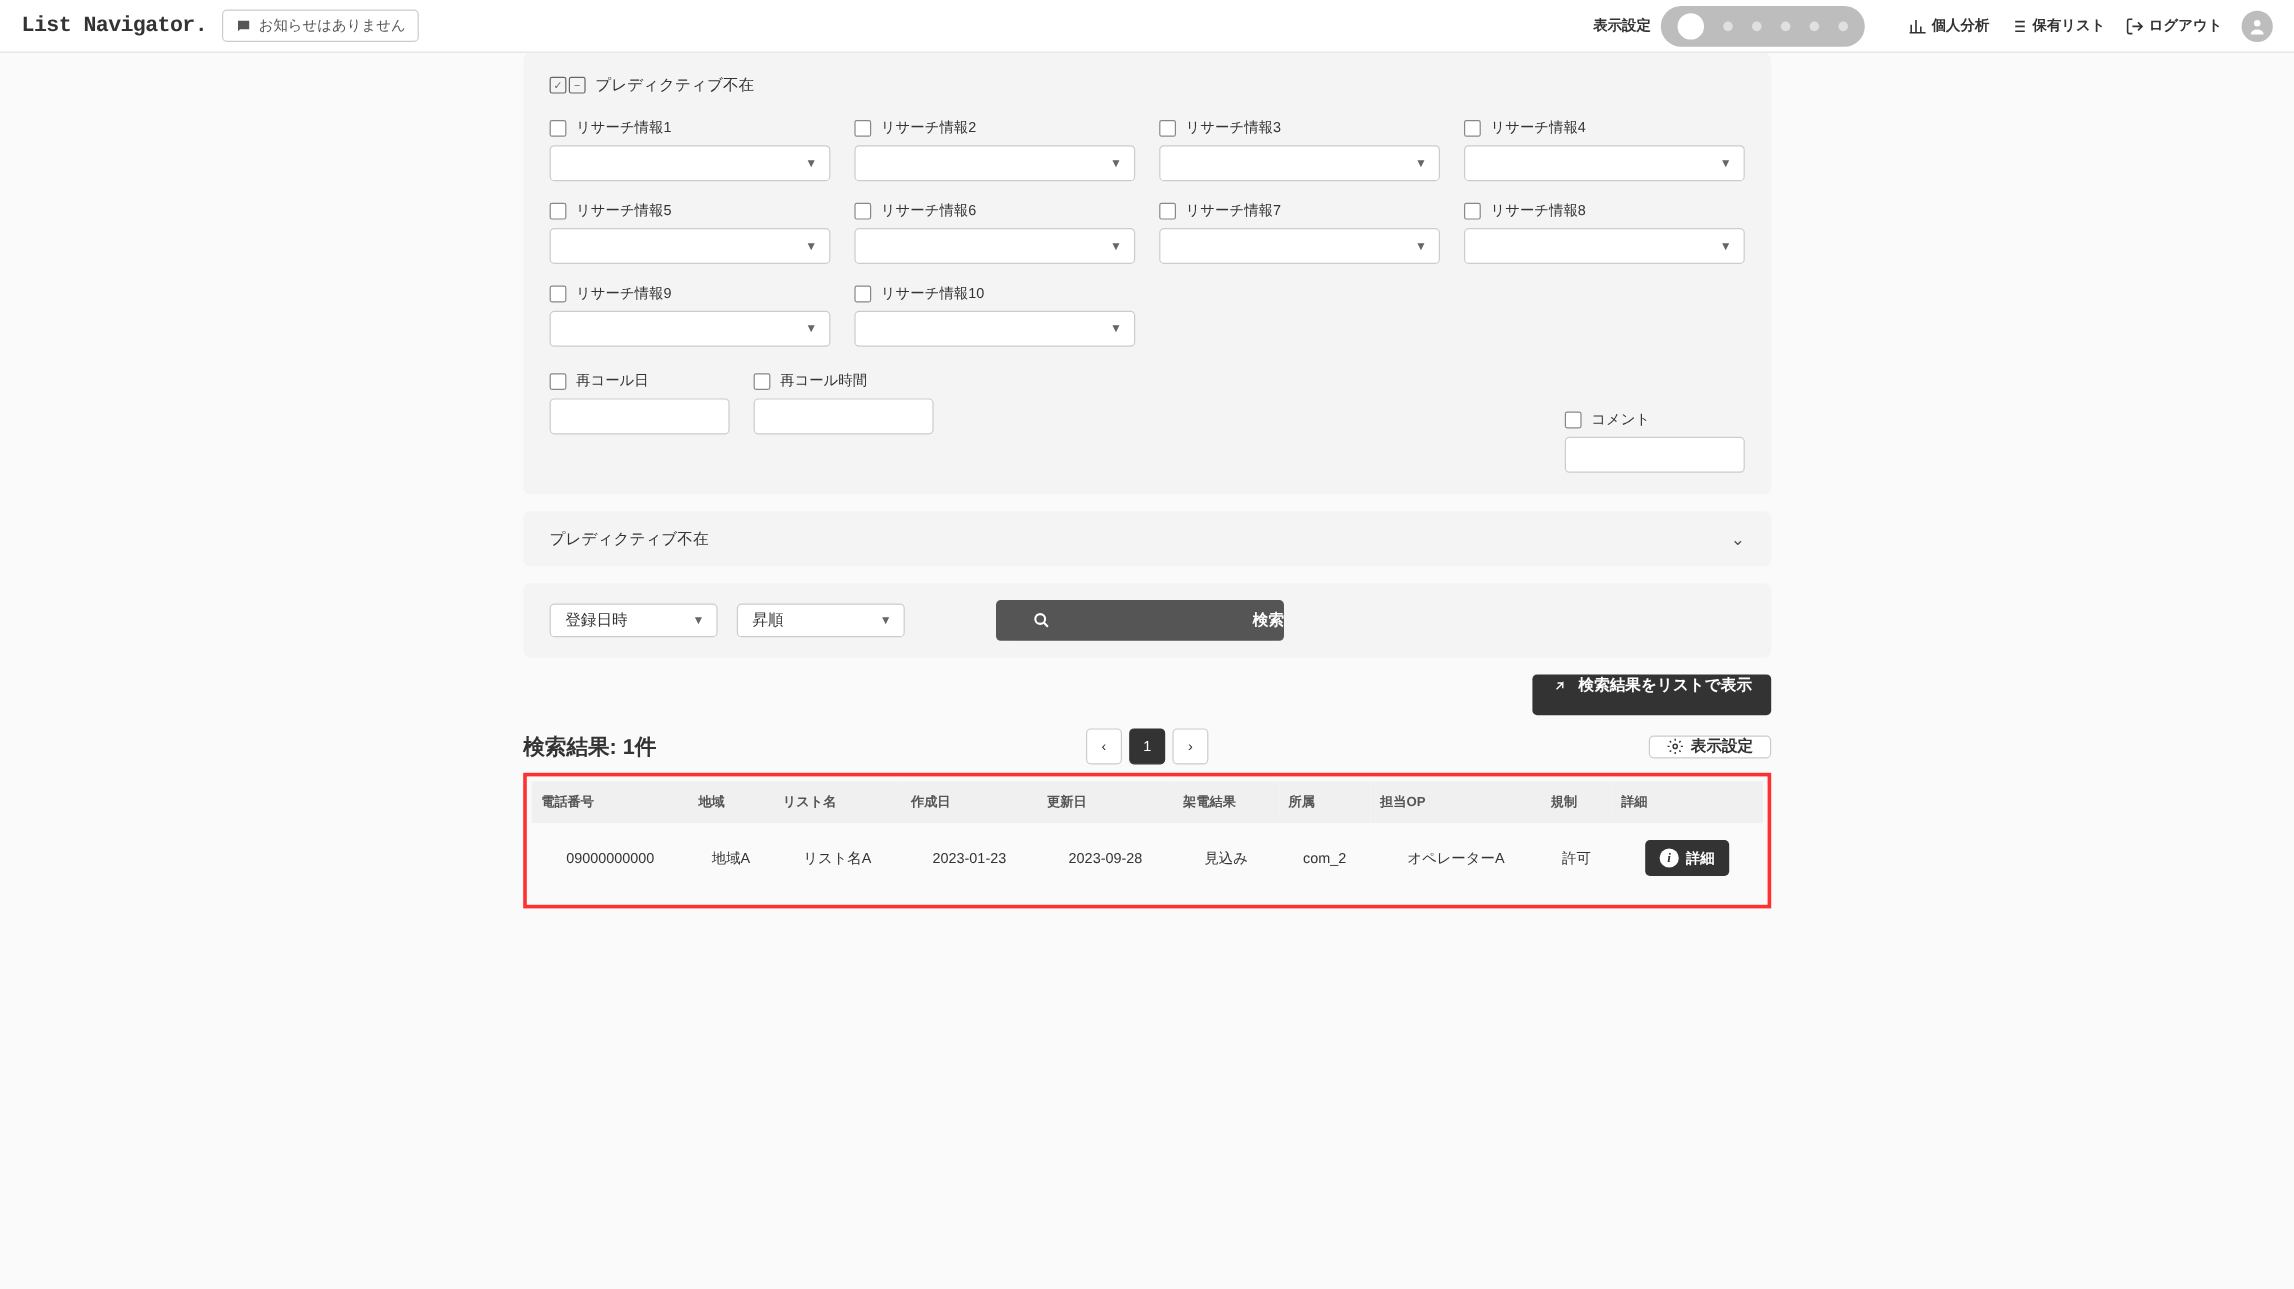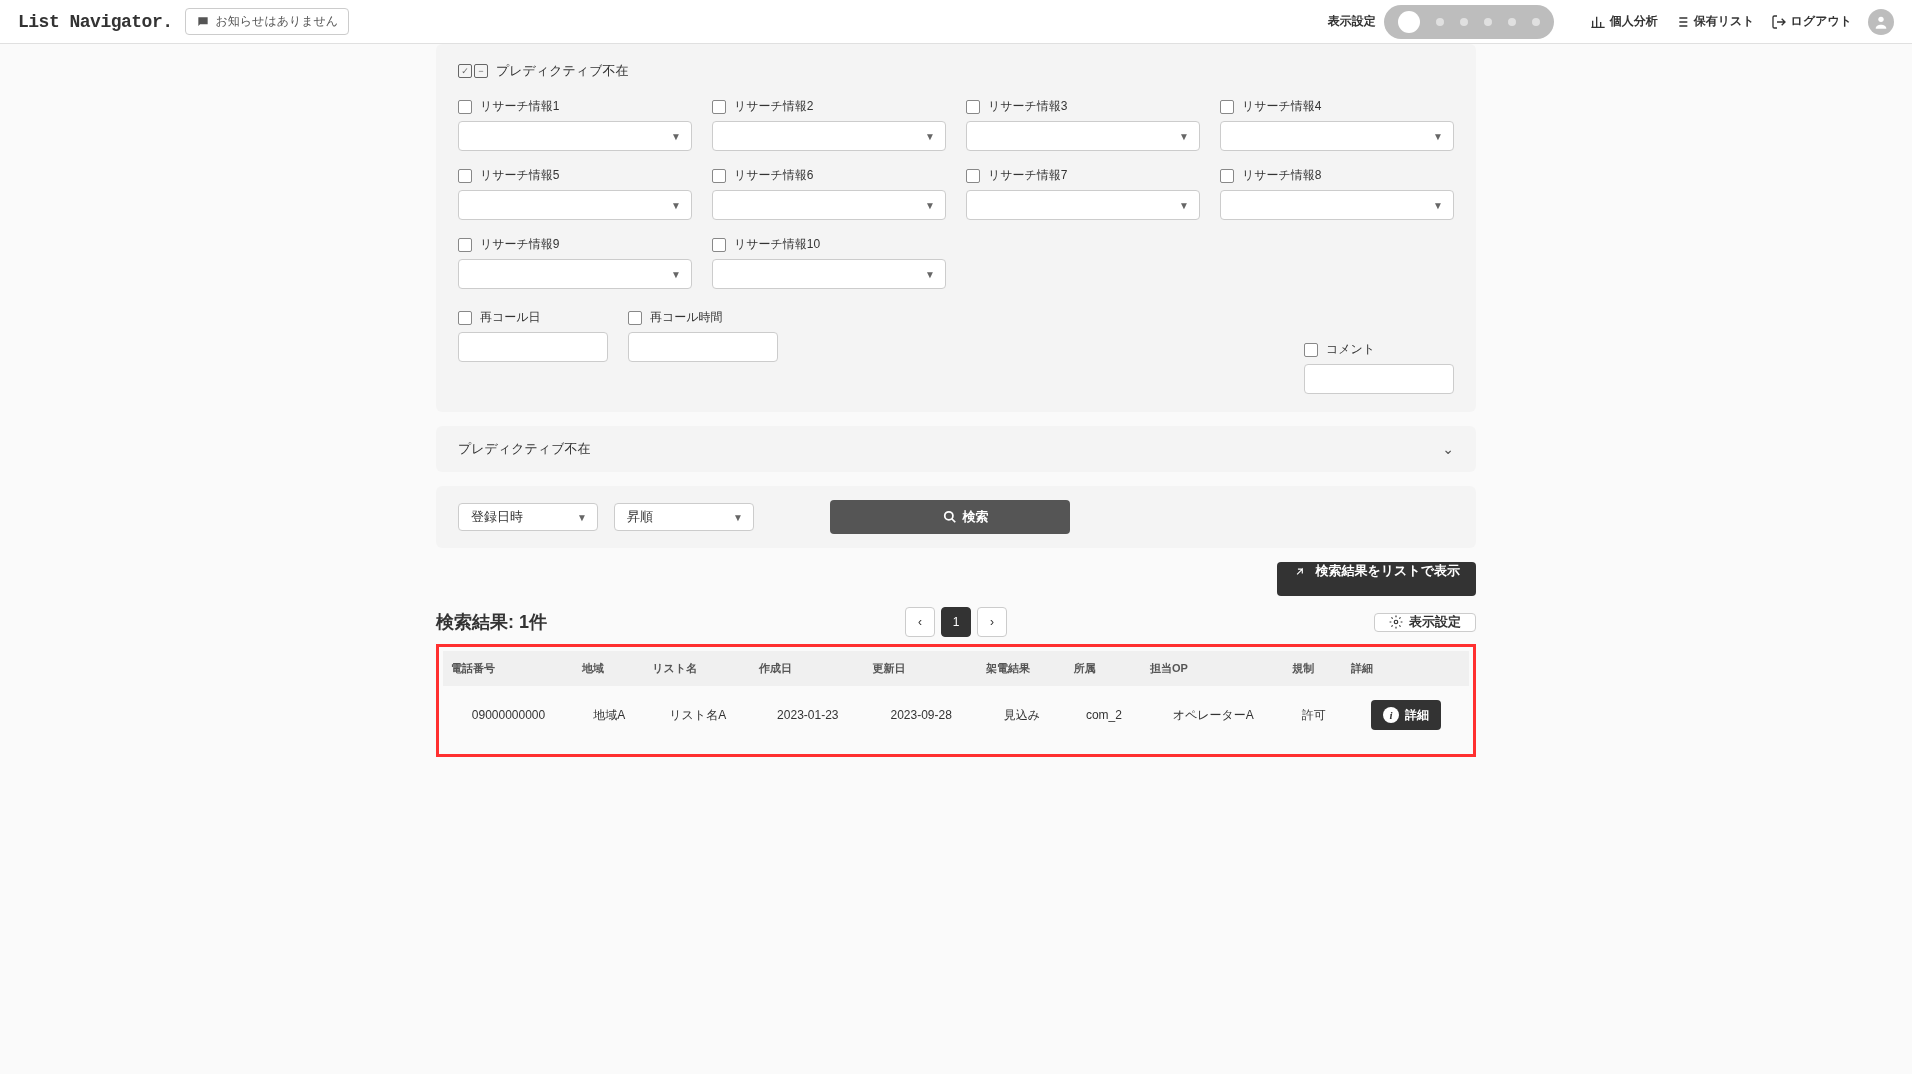--- a/index.html
+++ b/index.html
@@ -45,21 +45,21 @@
 .tilde { font-size: 14px; }
 .comment-col { margin-left: auto; margin-top: 32px; }
 .comment-col .txt { width: 150px; }
 
 .collapse-row { display: flex; align-items: center; justify-content: space-between; cursor: pointer; }
 .chev-down { font-size: 14px; color: #555; }
 
 .sort-row { display: flex; align-items: center; gap: 16px; }
 .sort-sel { background: #fff; border: 1px solid #ccc; border-radius: 4px; height: 28px; padding: 0 30px 0 12px; font-size: 13px; display: flex; align-items: center; cursor: pointer; position: relative; min-width: 140px; }
 .sort-sel .caret { position: absolute; right: 10px; font-size: 10px; color: #666; }
-.search-btn { background: #555; color: #fff; border-radius: 4px; height: 34px; width: 240px; display: flex; align-items: center; justify-content: center; gap: 6px; font-size: 13px; font-weight: bold; cursor: pointer; margin-left: 60px; padding-left: 31px; }
+.search-btn { background: #555; color: #fff; border-radius: 4px; height: 34px; width: 240px; display: flex; align-items: center; justify-content: space-between; gap: 6px; font-size: 13px; font-weight: bold; cursor: pointer; margin-left: 60px; padding-left: 31px; }
 
 .action-row { display: flex; justify-content: flex-end; margin-bottom: 14px; }
 .list-export-btn { background: #333; color: #fff; border-radius: 4px; height: 34px; padding: 0 16px; display: flex; align-items: flex-start; gap: 8px; font-weight: bold; cursor: pointer; font-size: 13px; }
 
 .result-row { display: flex; align-items: center; justify-content: space-between; margin-bottom: 10px; }
 .result-title { font-size: 18px; font-weight: bold; }
 .pagination { display: flex; gap: 6px; }
 .page-btn { width: 30px; height: 30px; border: 1px solid #ccc; border-radius: 4px; display: flex; align-items: center; justify-content: center; cursor: pointer; background: #fff; font-size: 12px; }
 .page-btn.active { background: #333; color: #fff; border-color: #333; }
 .center-abs { position: absolute; left: 50%; transform: translateX(-50%); }

